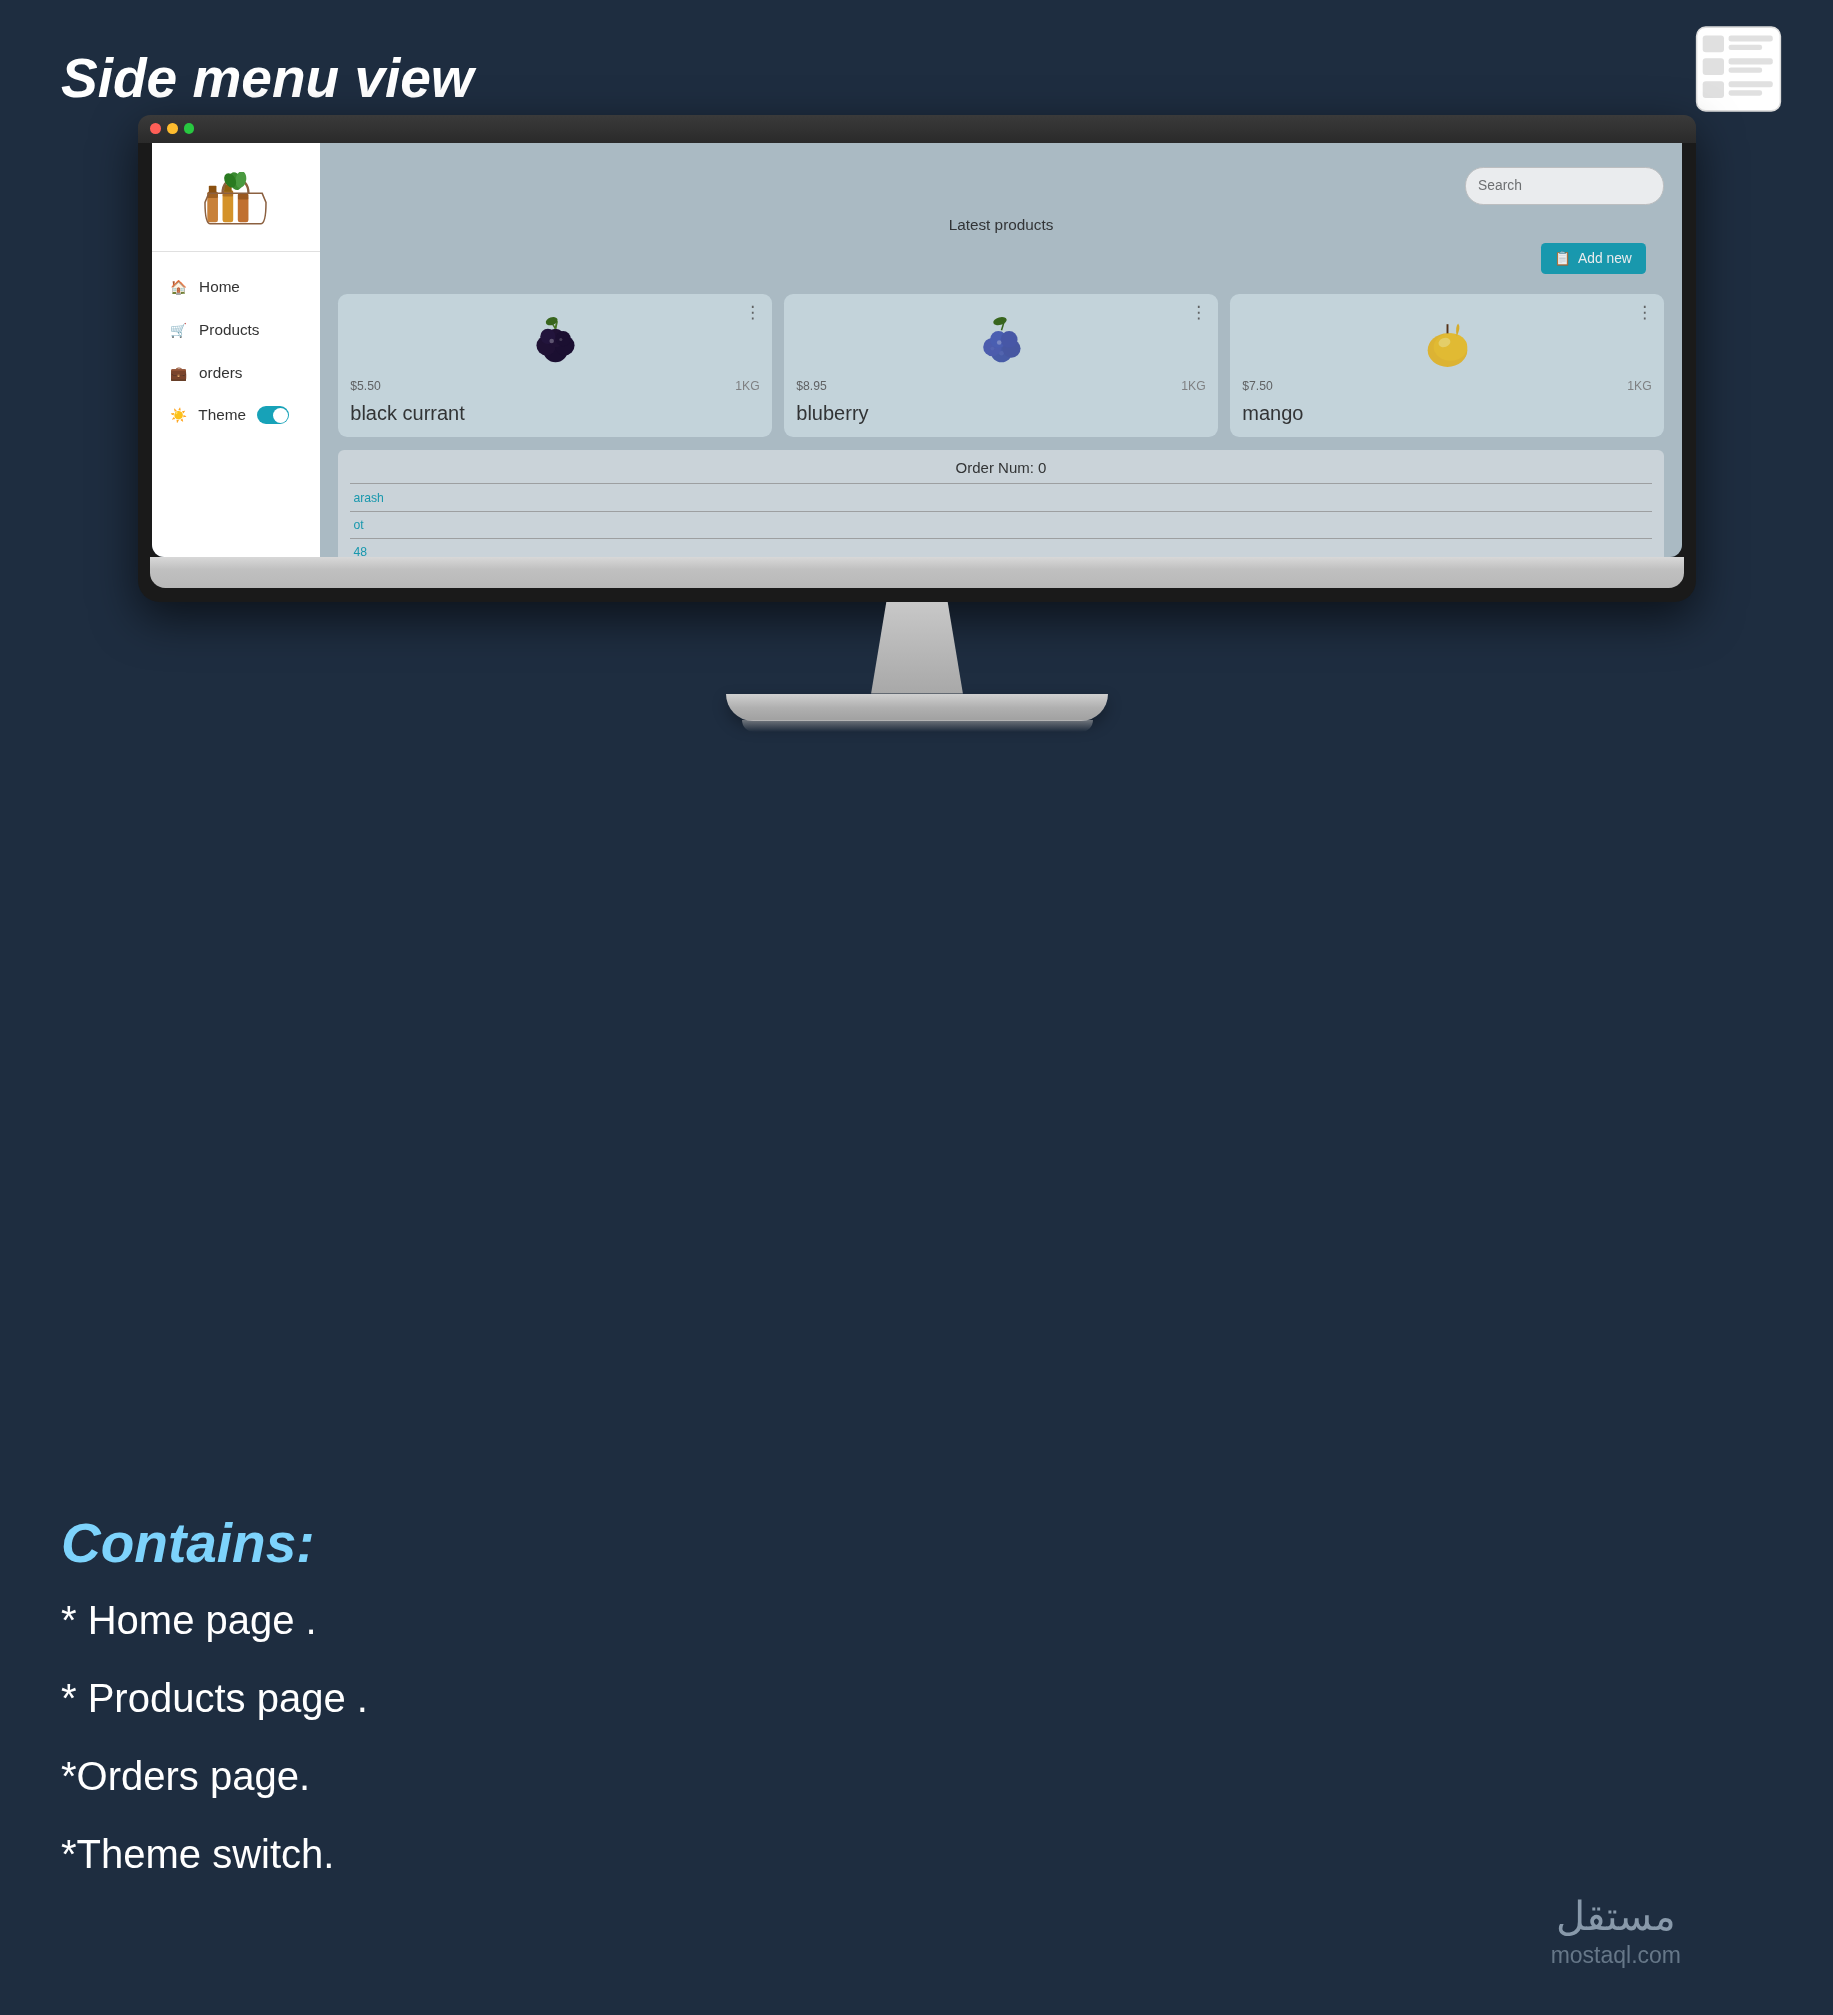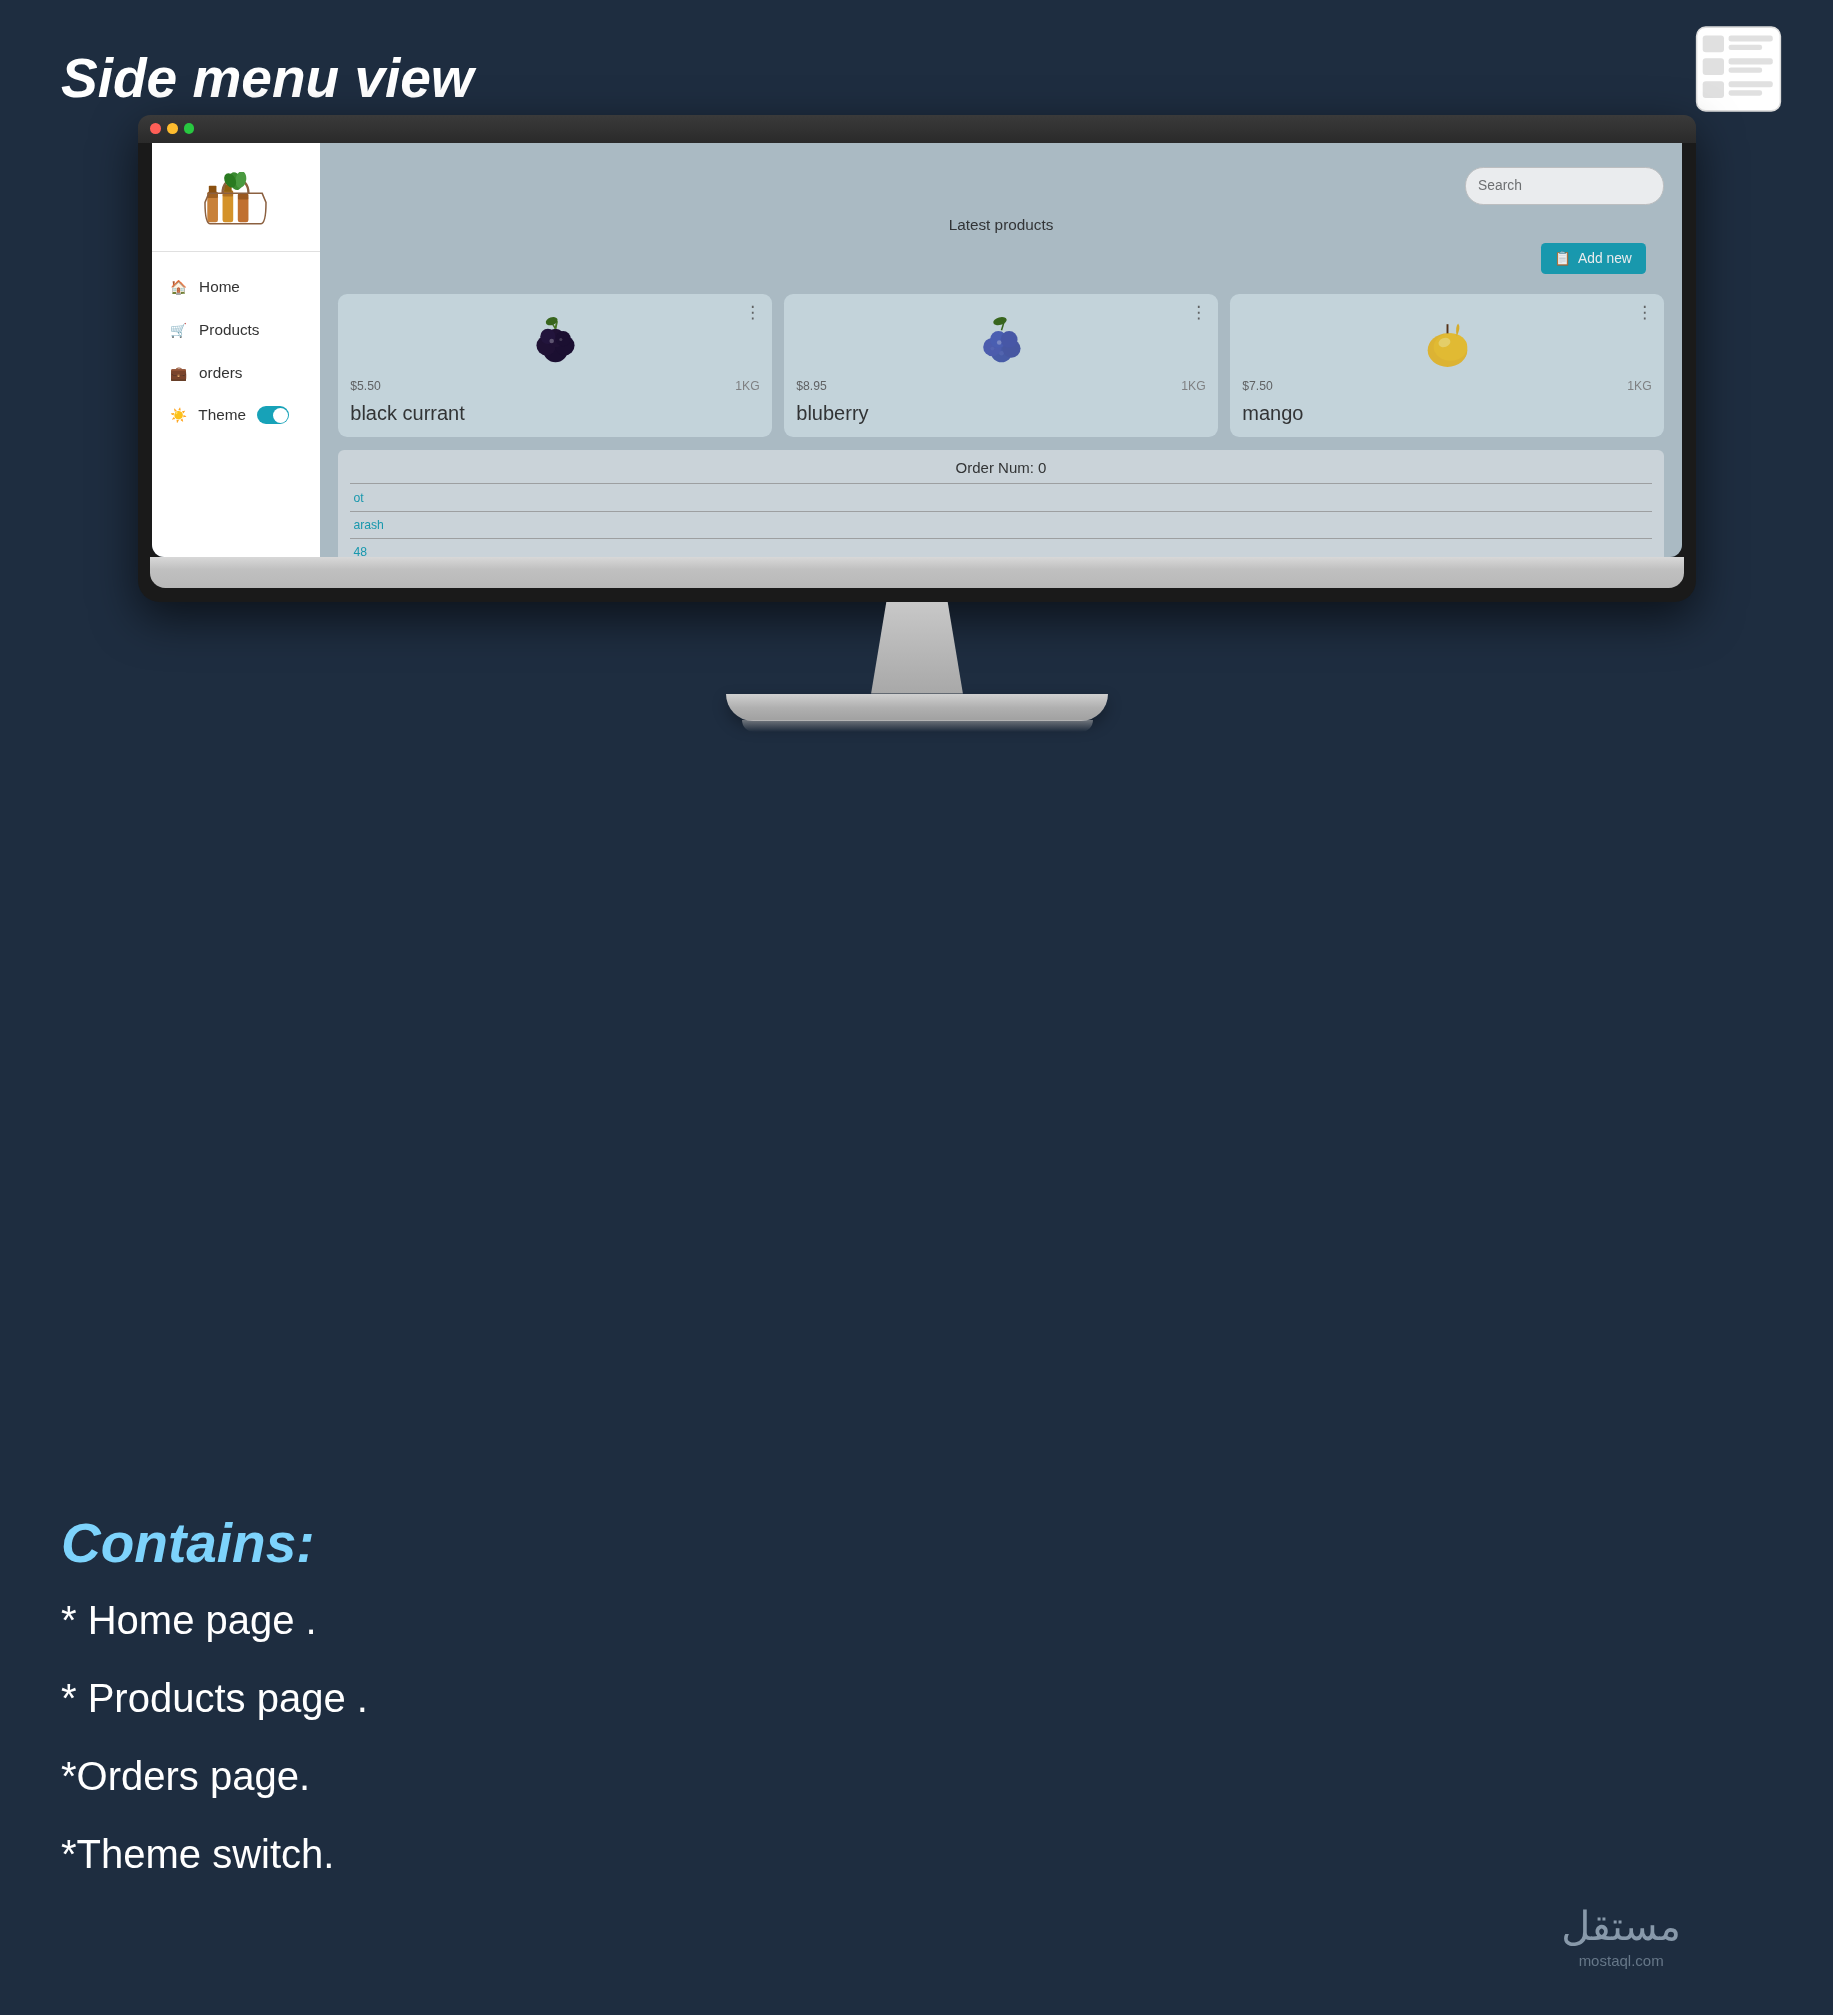--- a/index.html
+++ b/index.html
@@ -363,21 +363,21 @@
       text-align: center;
     }
 
     .mostaql-text {
       font-size: 40px;
       color: #8899aa;
       display: block;
     }
 
     .mostaql-url {
-      font-size: 15px;
+      font-size: 23px;
       color: #667788;
       display: block;
       margin-top: 3.1px;
     }
 
     
     .fruit-container {
       width: 61px;
       height: 61px;
       margin: 6.1px auto;
@@ -573,22 +573,22 @@
               <span class="product-price">$7.50</span>
               <span class="product-weight">1KG</span>
             </div>
             <div class="product-name">mango</div>
           </div>
 
         </div>
 
         <div class="orders-section">
           <div class="orders-title">Order Num: 0</div>
+          <div class="order-row">arash</div>
           <div class="order-row">ot</div>
-          <div class="order-row">arash</div>
           <div class="order-row">48</div>
         </div>
 
       </div>
     </div>
 
     <div class="monitor-silver"></div>
   </div>
 
   <div class="monitor-stand">

